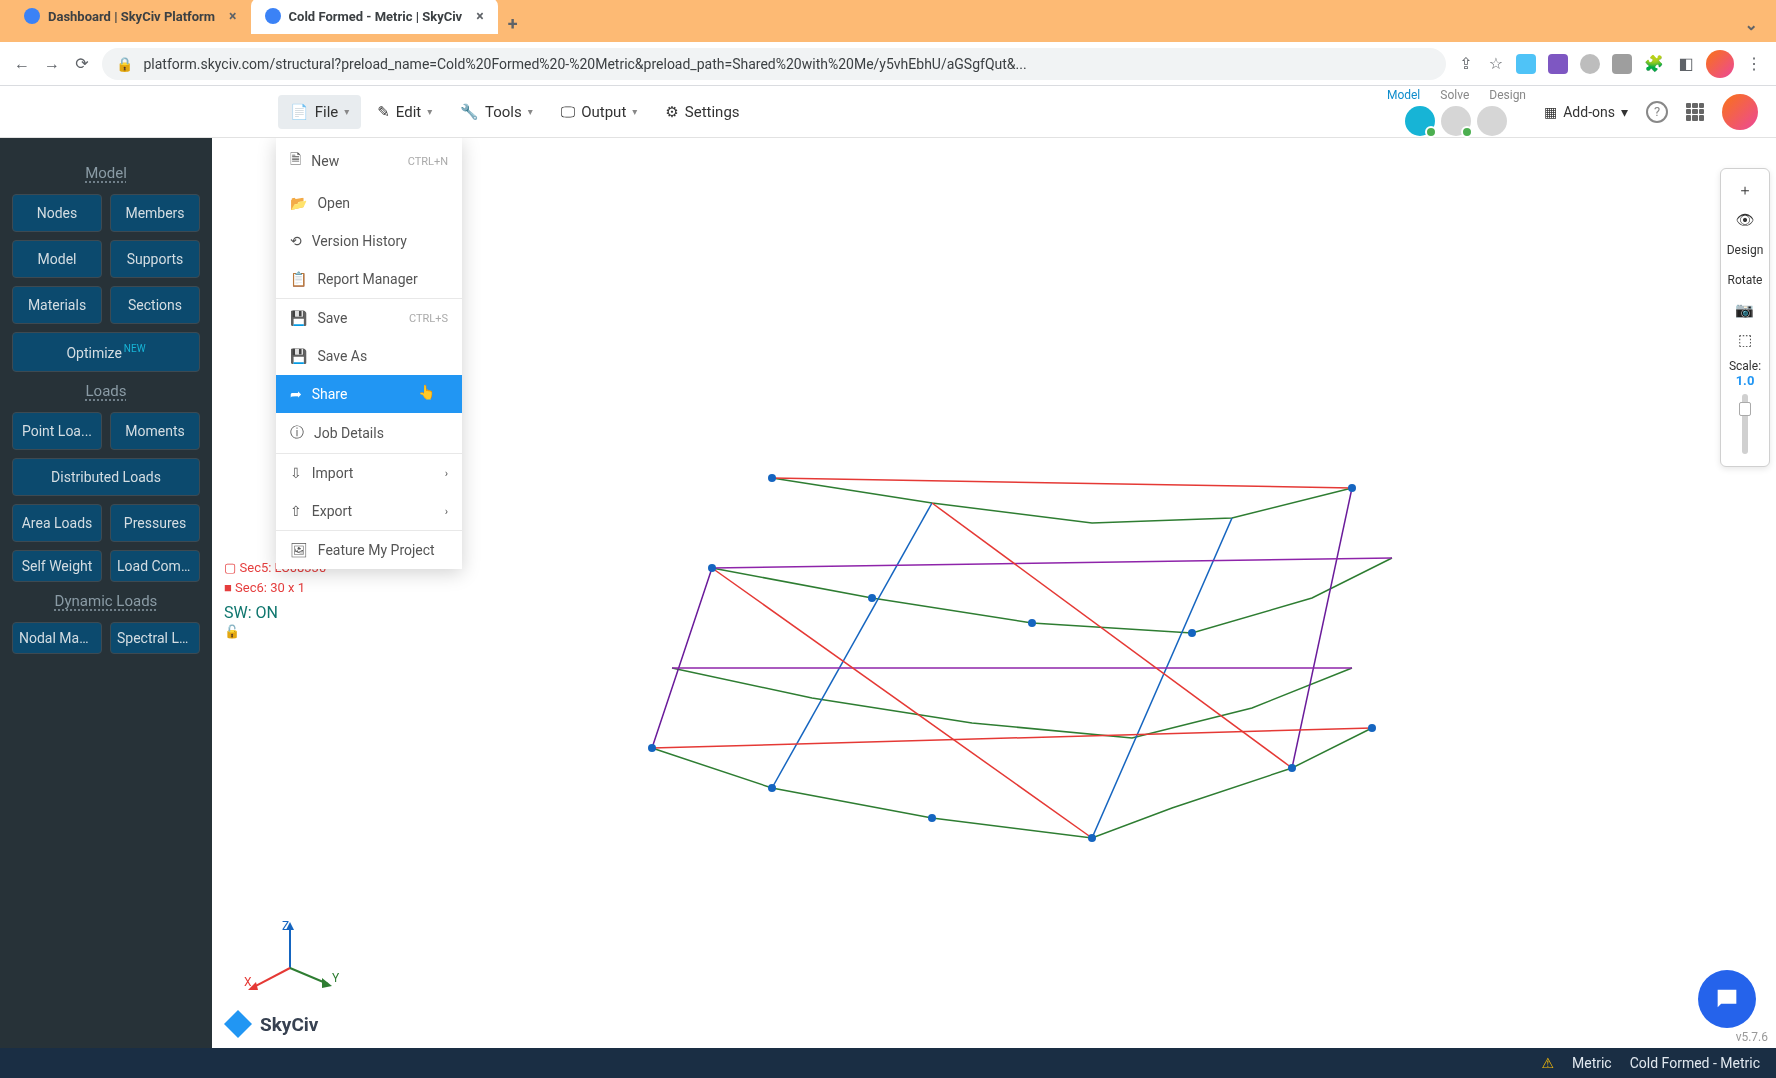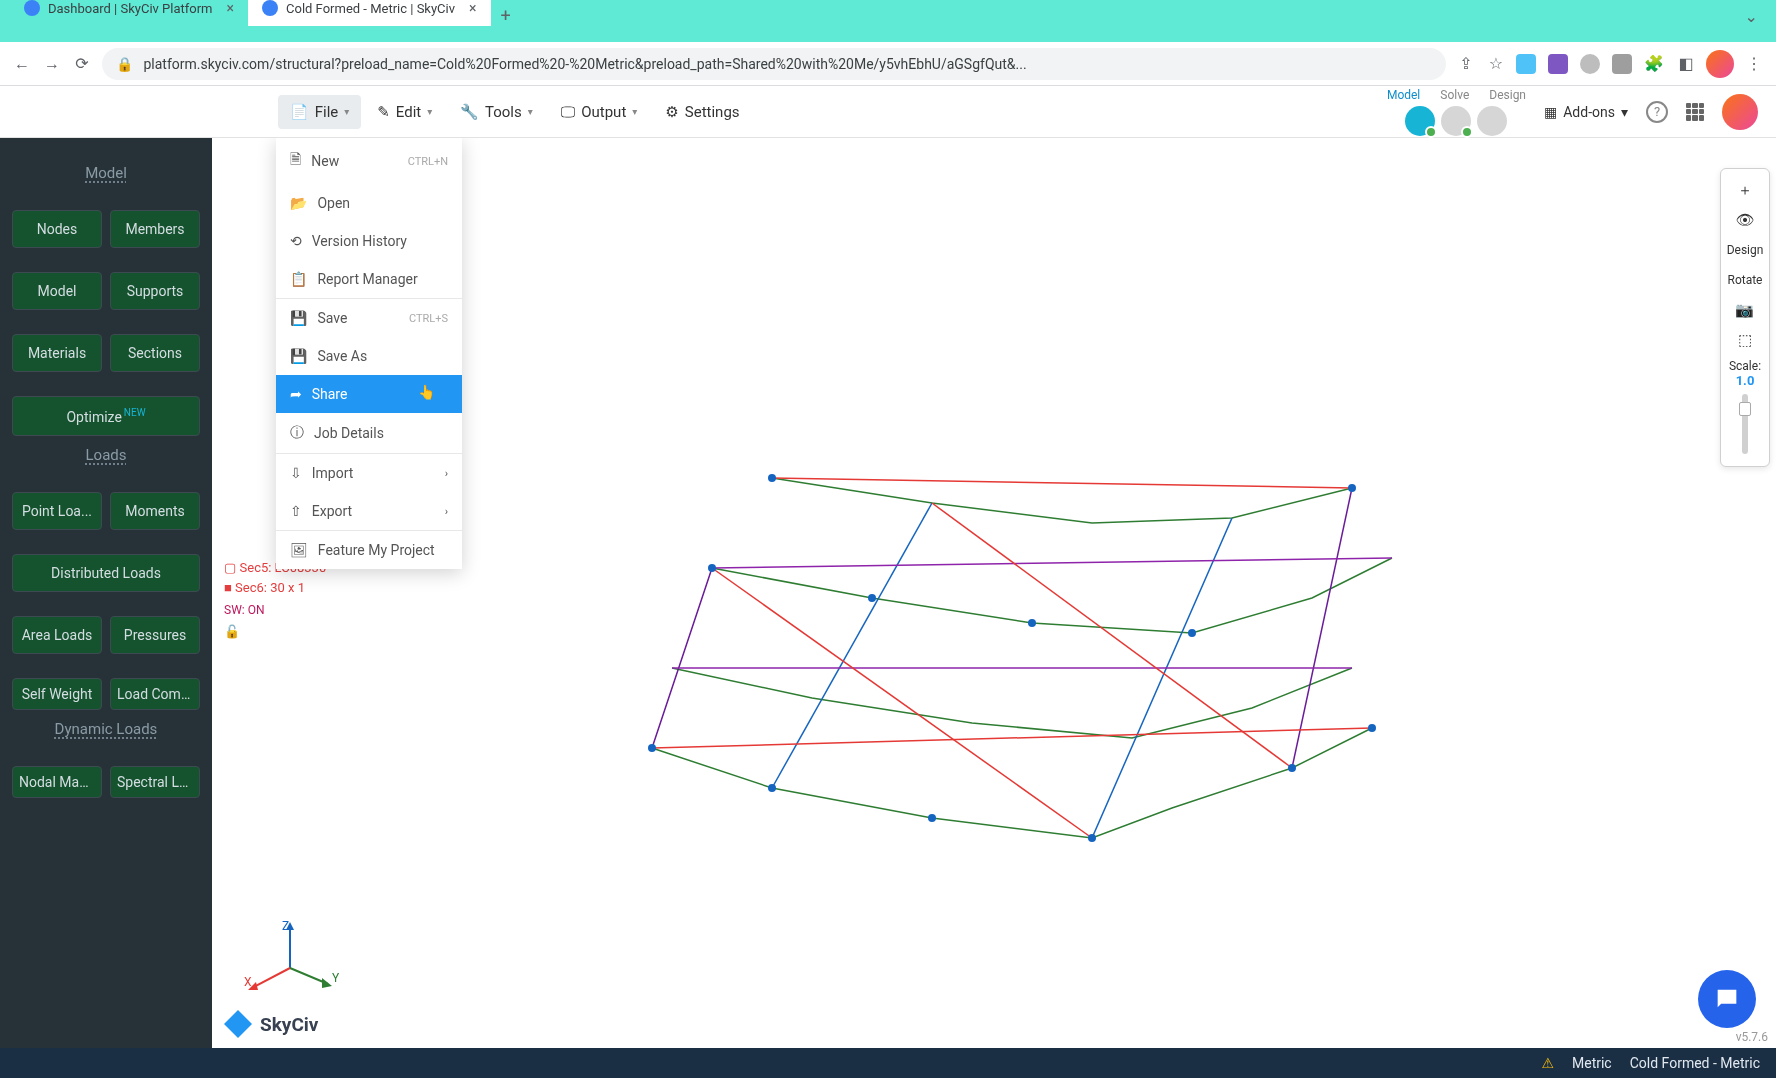--- a/index.html
+++ b/index.html
@@ -1,19 +1,19 @@
 <!DOCTYPE html>
 <html><head>
 <meta charset="utf-8">
 <style>
 * { margin:0; padding:0; box-sizing:border-box; font-family:-apple-system,BlinkMacSystemFont,"Segoe UI",Roboto,sans-serif; }
 body { width:1776px; height:1078px; background:#fff; overflow:hidden; position:relative; }
 
 
-.browser-tabs { height:42px; background:#5eead4; display:flex; align-items:flex-end; padding:16px 10px; }
+.browser-tabs { height:42px; background:#fdba74; display:flex; align-items:flex-end; padding:8px 10px;font-weight:bold; }
 .tab { height:36px; padding:0 14px; display:flex; align-items:center; gap:8px; font-size:13px; color:#3c4043; border-radius:8px 8px 0 0; max-width:260px; }
 .tab.active { background:#fff; }
 .tab .favicon { width:16px; height:16px; background:#3b82f6; border-radius:50%; }
 .tab .close { margin-left:6px; color:#5f6368; font-size:14px; }
 .newtab { padding:0 10px; font-size:18px; color:#5f6368; }
 
 .addr-bar { height:44px; background:#fff; display:flex; align-items:center; gap:10px; padding:0 12px; border-bottom:1px solid #dadce0; }
 .nav-icon { width:20px; height:20px; color:#5f6368; display:flex; align-items:center; justify-content:center; font-size:16px; }
 .url-box { flex:1; height:32px; background:#f1f3f4; border-radius:16px; display:flex; align-items:center; padding:0 14px; gap:10px; font-size:14px; color:#3c4043; }
 .url-box .lock { color:#5f6368; }
@@ -42,41 +42,41 @@
 .help-btn { width:22px; height:22px; border:2px solid #888; border-radius:50%; display:flex; align-items:center; justify-content:center; font-size:13px; color:#888; }
 .avatar-app { width:36px; height:36px; border-radius:50%; background:linear-gradient(135deg,#f97316,#ec4899); }
 
 
 .main { display:flex; height:calc(100% - 42px - 44px - 52px - 30px); position:relative; }
 
 
 .sidebar { width:212px; background:#273238; padding:16px 12px; overflow-y:auto; }
 .side-heading { color:#8a9ba5; font-size:15px; text-align:center; margin:10px 0 12px; text-decoration:underline dotted; text-underline-offset:4px; }
 .side-grid { display:grid; grid-template-columns:1fr 1fr; gap:8px; }
-.side-btn { background:#14532d; border:1px solid #3d4a52; color:#d4dde2; font-size:14px; padding:10px 6px; border-radius:4px; cursor:pointer; text-align:center; white-space:nowrap; overflow:hidden; text-overflow:ellipsis;margin-top:16px; }
+.side-btn { background:#0c4a6e; border:1px solid #3d4a52; color:#d4dde2; font-size:14px; padding:10px 6px; border-radius:4px; cursor:pointer; text-align:center; white-space:nowrap; overflow:hidden; text-overflow:ellipsis; }
 .side-btn.full { grid-column:1/3; }
 .side-btn .newbadge { font-size:10px; color:#17b4d6; vertical-align:super; margin-left:2px; }
 .side-btn.tall { padding:6px; line-height:1.3; }
 
 
 .dropdown { position:absolute; left:0; top:0; width:186px; background:#fff; box-shadow:0 4px 18px rgba(0,0,0,0.18); z-index:100; }
 .dd-item { display:flex; align-items:center; gap:10px; padding:11px 14px; font-size:14px; color:#555; cursor:pointer; position:relative; }
 .dd-item:hover, .dd-item.highlighted { background:#2196f3; color:#fff; }
 .dd-item .shortcut { margin-left:auto; font-size:11px; color:#aaa; }
 .dd-item .arrow-r { margin-left:auto; font-size:11px; }
 .dd-divider { height:1px; background:#e8e8e8; }
 .cursor-hand { position:absolute; right:26px; top:9px; font-size:14px; }
 
 
 .canvas { flex:1; background:#fff; position:relative; overflow:hidden; }
 .struct { position:absolute; left:400px; top:230px; width:800px; height:500px; }
 .legend-sec { position:absolute; left:12px; top:420px; font-size:13px; line-height:1.5; }
 .legend-sec .l1 { color:#e53e3e; }
 .legend-sec .l2 { color:#e53e3e; }
-.sw-on { position:absolute; left:12px; top:465px; font-size:12px; color:#be185d; }
+.sw-on { position:absolute; left:12px; top:465px; font-size:16px; color:#0f766e; }
 .lock-icon { position:absolute; left:12px; top:486px; font-size:13px; color:#3b82f6; }
 .axis-gizmo { position:absolute; left:28px; bottom:50px; width:100px; height:80px; }
 .logo { position:absolute; left:10px; bottom:8px; font-size:19px; font-weight:700; color:#374151; display:flex; align-items:center; gap:6px; }
 .chat-bubble { position:absolute; right:20px; bottom:20px; width:58px; height:58px; background:#2563eb; border-radius:50%; display:flex; align-items:center; justify-content:center; }
 .chat-bubble svg { width:28px; height:28px; fill:#fff; }
 .version { position:absolute; right:8px; bottom:4px; font-size:12px; color:#999; }
 
 
 .view-toolbar { position:absolute; right:6px; top:30px; width:50px; background:#fff; border:1px solid #d0d0d0; border-radius:6px; box-shadow:0 2px 6px rgba(0,0,0,0.1); display:flex; flex-direction:column; align-items:center; padding:6px 0; z-index:50; }
 .vt-btn { width:40px; height:30px; display:flex; align-items:center; justify-content:center; font-size:15px; color:#333; cursor:pointer; }

